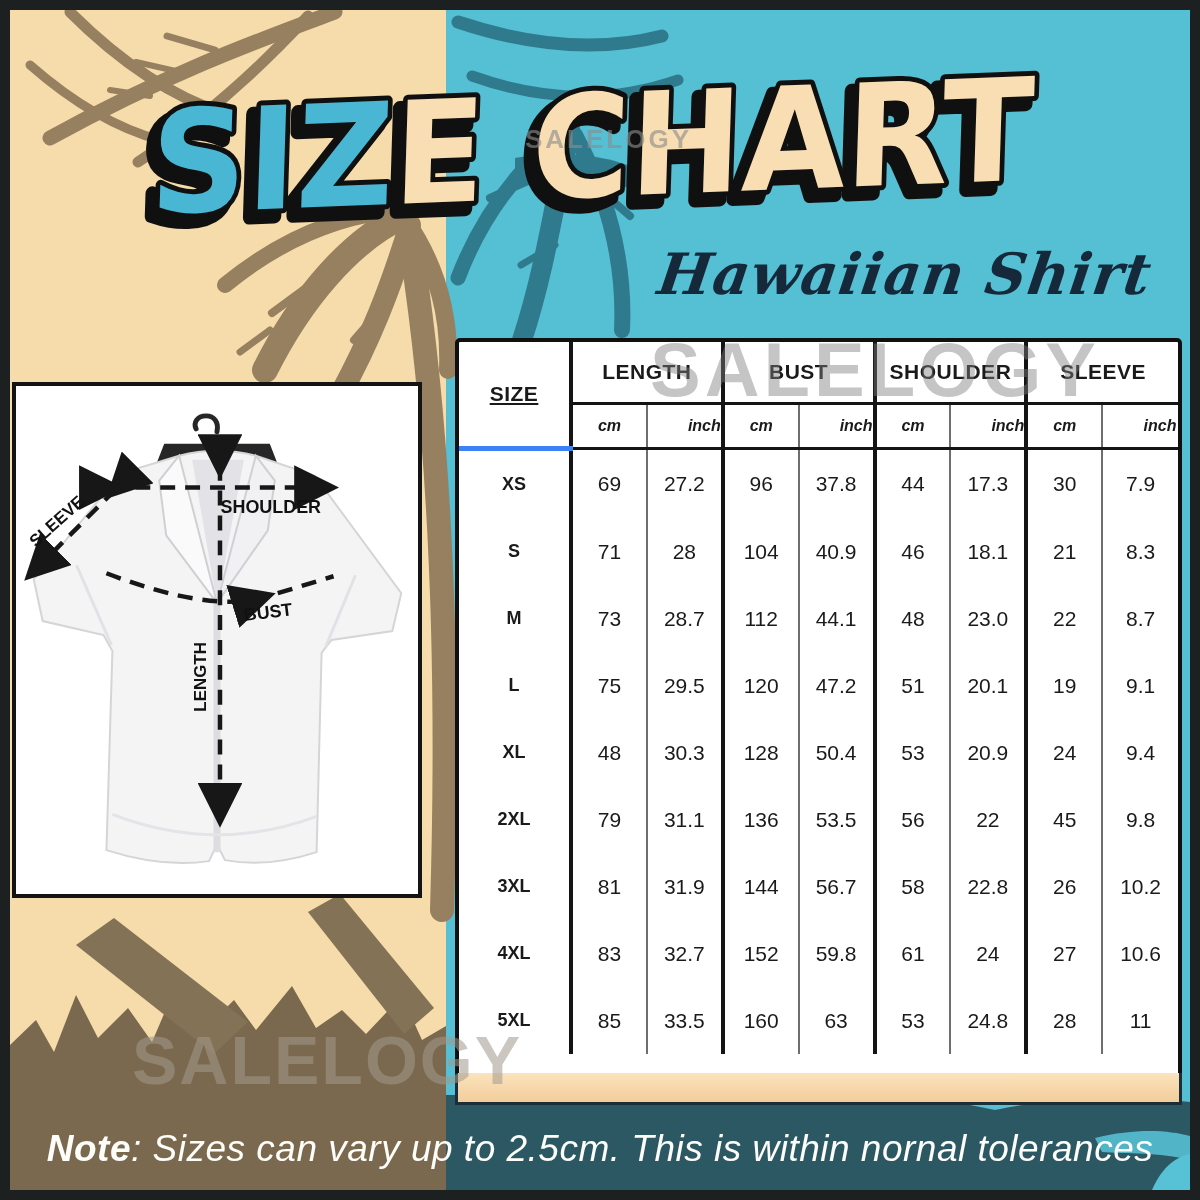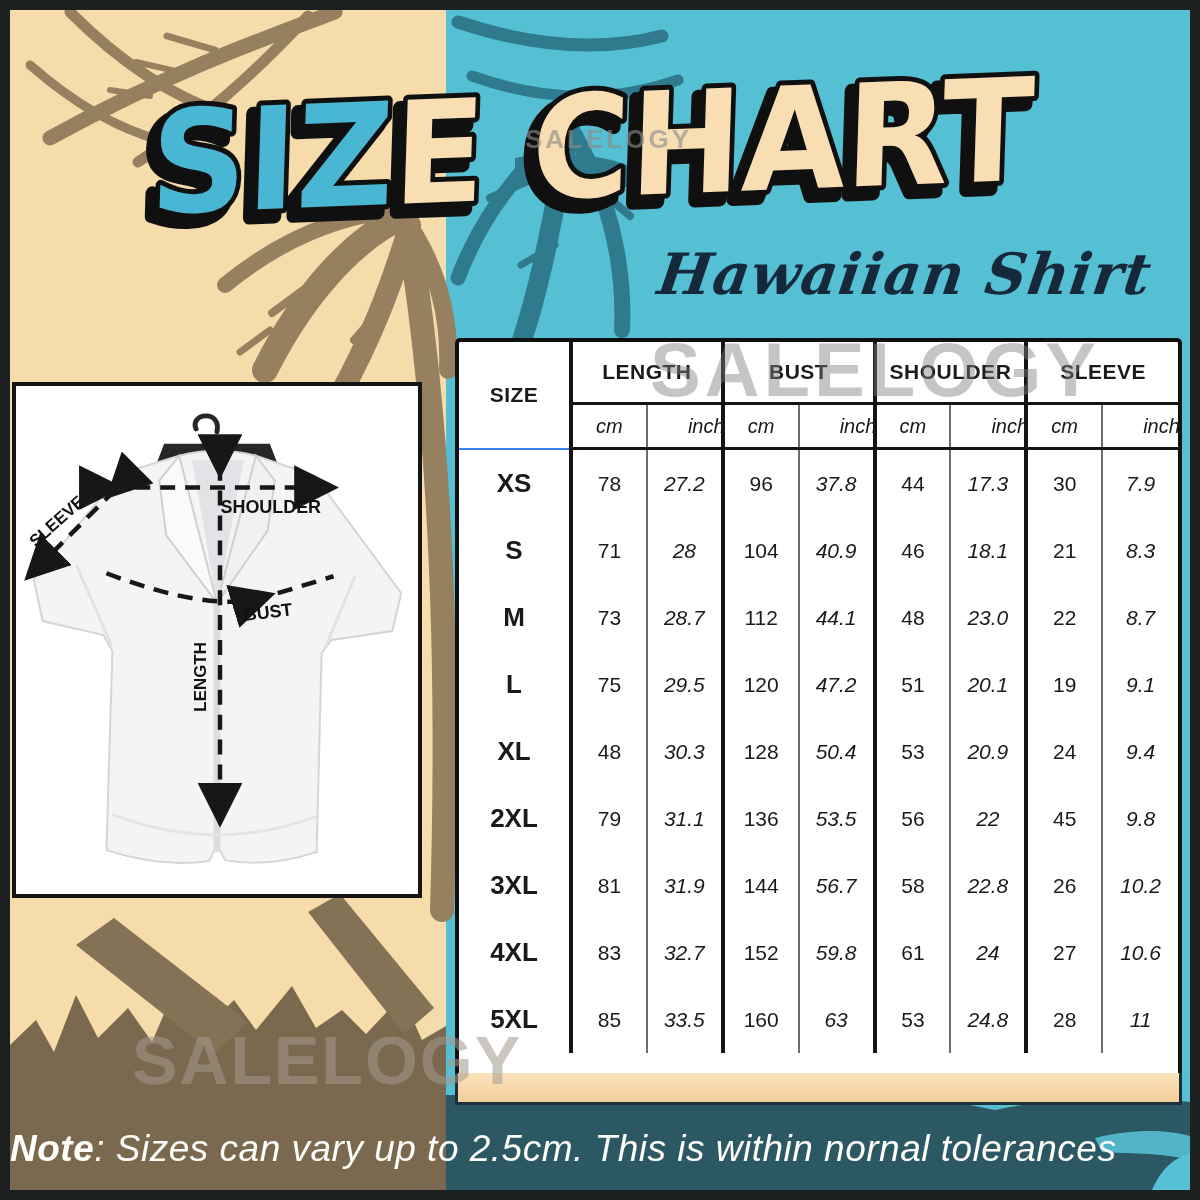--- a/index.html
+++ b/index.html
@@ -26,37 +26,37 @@
   .wm{position:absolute;font-weight:bold;z-index:6;pointer-events:none;line-height:1;}
   .wm-title{left:515px;top:116px;font-size:26px;letter-spacing:3px;color:#8d8d8d;opacity:.62;}
   .wm-table{left:640px;top:322px;font-size:76px;letter-spacing:4px;color:#7f7f7f;opacity:.45;}
   .wm-bottom{left:122px;top:1016px;font-size:68px;letter-spacing:2px;color:#a29b8d;opacity:.55;}
   
   .size-card{left:445px;top:328px;width:727px;box-sizing:border-box;z-index:4;
     background:#ffffff;border:4px solid #101010;border-radius:5px;padding-bottom:44px;}
   .size-card table{width:100%;border-collapse:collapse;table-layout:fixed;color:#1a1a1a;}
   col.col-size{width:112px;}
   .groups th{height:58px;font-size:21px;font-weight:bold;letter-spacing:.5px;}
-  .size-head{font-size:40px;font-weight:800;letter-spacing:1px;border-bottom:2px solid #3b82f6;}
+  .size-head{font-size:40px;font-weight:800;letter-spacing:1px;border-bottom:5px solid #3b82f6;text-decoration:underline;}
   .grp{border-bottom:3px solid #141414;}
   .grp-start{border-left:4px solid #141414;}
-  .units th{height:40px;font-size:20px;font-style:italic;font-weight:normal;border-bottom:3px solid #141414;}
+  .units th{height:40px;font-size:16px;font-style:italic;font-weight:bold;border-bottom:3px solid #141414;}
   .unit-inch{border-left:2px solid #6e6e6e;padding-left:40px;}
   tbody td{height:65px;text-align:center;font-size:21px;}
-  tbody td.size-col{font-size:26px;font-weight:bold;}
+  tbody td.size-col{font-size:18px;font-weight:bold;}
   tbody td.c-cm{border-left:4px solid #141414;}
-  tbody td.c-inch{border-left:2px solid #6e6e6e;font-style:italic;}
+  tbody td.c-inch{border-left:2px solid #6e6e6e;}
   .card-strip{left:445px;top:1063px;width:727px;height:32px;box-sizing:border-box;z-index:4;
     background:linear-gradient(#fbe3bd,#f2cd9a);border:3px solid #1c2e38;border-top:none;}
   
   .shirt-box{left:2px;top:372px;width:410px;height:516px;box-sizing:border-box;z-index:2;
     background:#ffffff;border:4px solid #141414;}
   .shirt-label{font-family:"Liberation Sans",sans-serif;font-weight:bold;fill:#111111;}
   
-  .note{left:0;top:1118px;width:100%;text-align:left;z-index:6;
+  .note{left:0;top:1118px;width:100%;text-align:center;z-index:6;
     font-style:italic;font-size:37px;color:#fdfdfa;letter-spacing:.5px;}
   .note b{font-weight:bold;}
 </style>
 </head>
 <body>
 
 <div class="page">
 
   <div class="layer bg-left"></div>
   <div class="layer bg-right"></div>
@@ -134,21 +134,21 @@
           <th class="unit-inch">inch</th>
           <th class="grp-start">cm</th>
           <th class="unit-inch">inch</th>
           <th class="grp-start">cm</th>
           <th class="unit-inch">inch</th>
         </tr>
       </thead>
       <tbody>
           <tr>
             <td class="size-col">XS</td>
-            <td class="c-cm">78</td>
+            <td class="c-cm">69</td>
             <td class="c-inch">27.2</td>
             <td class="c-cm">96</td>
             <td class="c-inch">37.8</td>
             <td class="c-cm">44</td>
             <td class="c-inch">17.3</td>
             <td class="c-cm">30</td>
             <td class="c-inch">7.9</td>
           </tr>
           <tr>
             <td class="size-col">S</td>

